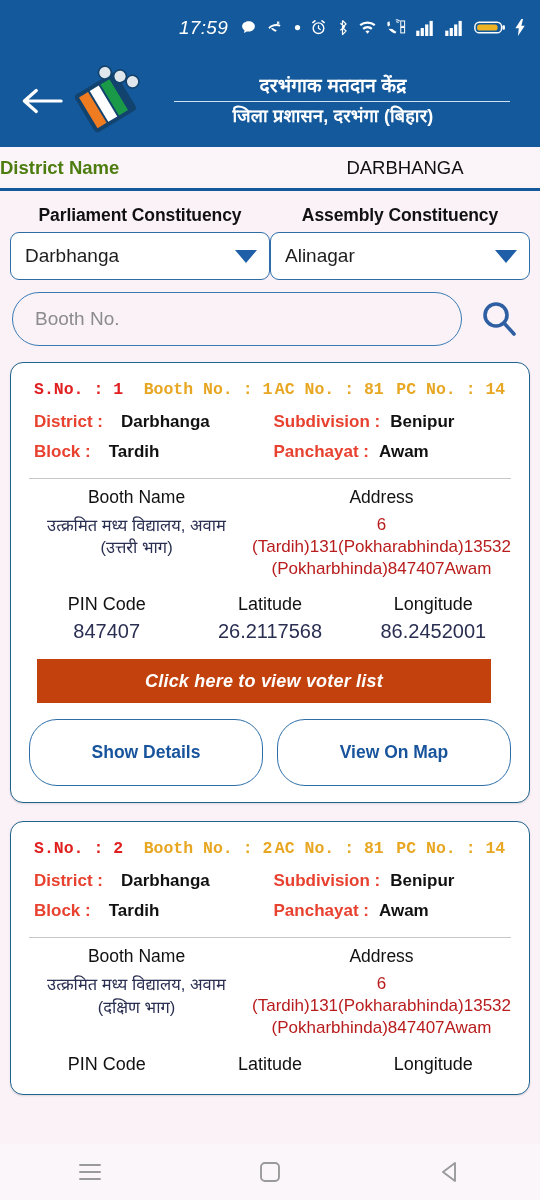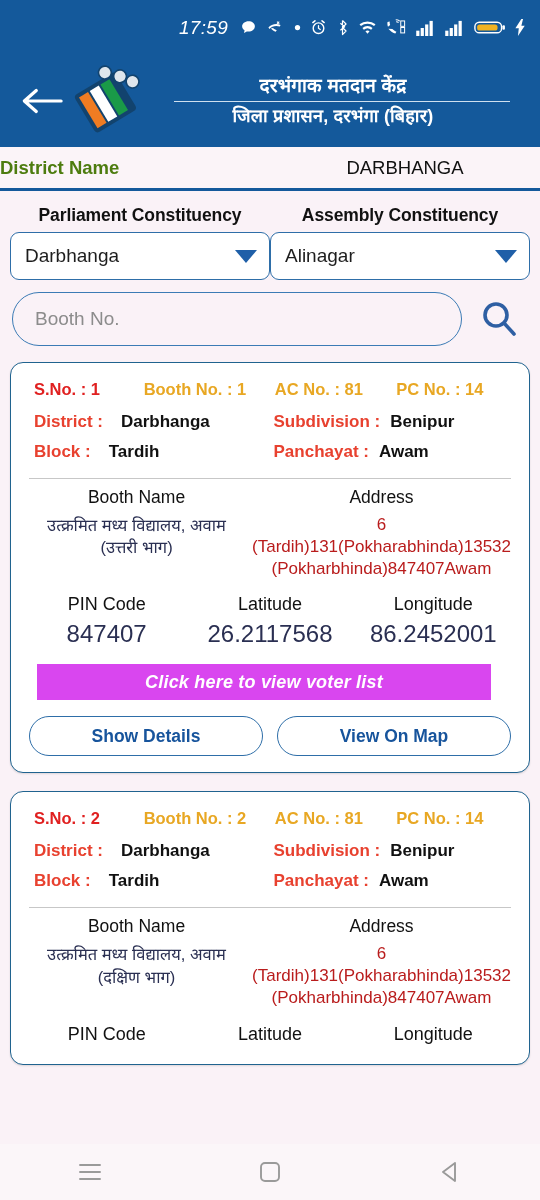--- a/index.html
+++ b/index.html
@@ -64,21 +64,21 @@
   .search-ph{ font-size:19px; color:#8c8c8c;text-align:center; }
   .search-ico{ width:58px; display:flex; align-items:center; justify-content:center; }
 
   
   .cards{ padding:16px 10px 0 10px; }
   .card{
     background:#fff; border:1.7px solid #20638f; border-radius:13px;
     padding:12px 14px 14px 14px; margin-bottom:18px;
     box-shadow:0 1px 2px rgba(0,0,0,.12);
   }
-  .ids-row{ display:flex; align-items:center; padding:5px 2px 8px 2px; }
+  .ids-row{ display:flex; align-items:center; padding:5px 2px 8px 2px;font-family:Liberation Mono, monospace; }
   .id-cell{ font-size:16.5px; font-weight:bold; white-space:nowrap; }
   .id-sno{ color:#e02020; flex:0 0 24%; padding-left:7px; }
   .id-booth{ color:#e8a723; flex:0 0 27%; }
   .id-ac{ color:#e8a723; flex:0 0 25%; }
   .id-pc{ color:#e8a723; flex:0 0 24%; }
 
   .pair-row{ display:flex; padding:5px 2px; }
   .pair{ flex:1; display:flex; align-items:baseline; }
   .pair-left{ padding-left:7px; }
   .p-label{ font-size:17px; font-weight:bold; color:#e8412f; white-space:nowrap; }
@@ -89,33 +89,33 @@
 
   .two-col{ display:flex; }
   .col{ flex:1; text-align:center; padding:0 4px; }
   .col-head{ font-size:17.5px; color:#111; padding-bottom:6px; }
   .col-val{ font-size:17px; color:#b91c1c; line-height:1.3; }
   .col-val-hi{ font-size:16.5px; color:#2a2f52; line-height:1.35; }
 
   .three-col{ display:flex; padding-top:14px; }
   .tcol{ flex:1; text-align:center; }
   .tcol-head{ font-size:18px; color:#111; padding-bottom:5px; }
-  .tcol-val{ font-size:24px; color:#2a2f52; }
+  .tcol-val{ font-size:20px; color:#2a2f52; }
 
   .voter-btn{
-    margin:16px 24px 0 12px; height:36px; background:#d946ef; border:none;
+    margin:16px 24px 0 12px; height:44px; background:#c2410c; border:none;
     display:flex; align-items:center; justify-content:center; cursor:pointer;
   }
   .voter-btn span{
     color:#fff; font-size:18px; font-weight:bold; font-style:italic; letter-spacing:.2px;
   }
 
   .act-row{ display:flex; gap:14px; margin:16px 4px 2px 4px; }
   .act-btn{
-    flex:1; height:40px; border:1.4px solid #2e6ea8; border-radius:28px; background:#fff;
+    flex:1; height:67px; border:1.4px solid #2e6ea8; border-radius:28px; background:#fff;
     display:flex; align-items:center; justify-content:center; cursor:pointer;
   }
   .act-btn span{ color:#17549c; font-size:17.5px; font-weight:bold; }
 
   
   .navbar{
     position:absolute; left:0; bottom:0; width:540px; height:56px; background:#fbf6f9;
     display:flex; align-items:center; justify-content:space-around;
   }
   .nav-btn{ width:90px; height:44px; display:flex; align-items:center; justify-content:center; }

